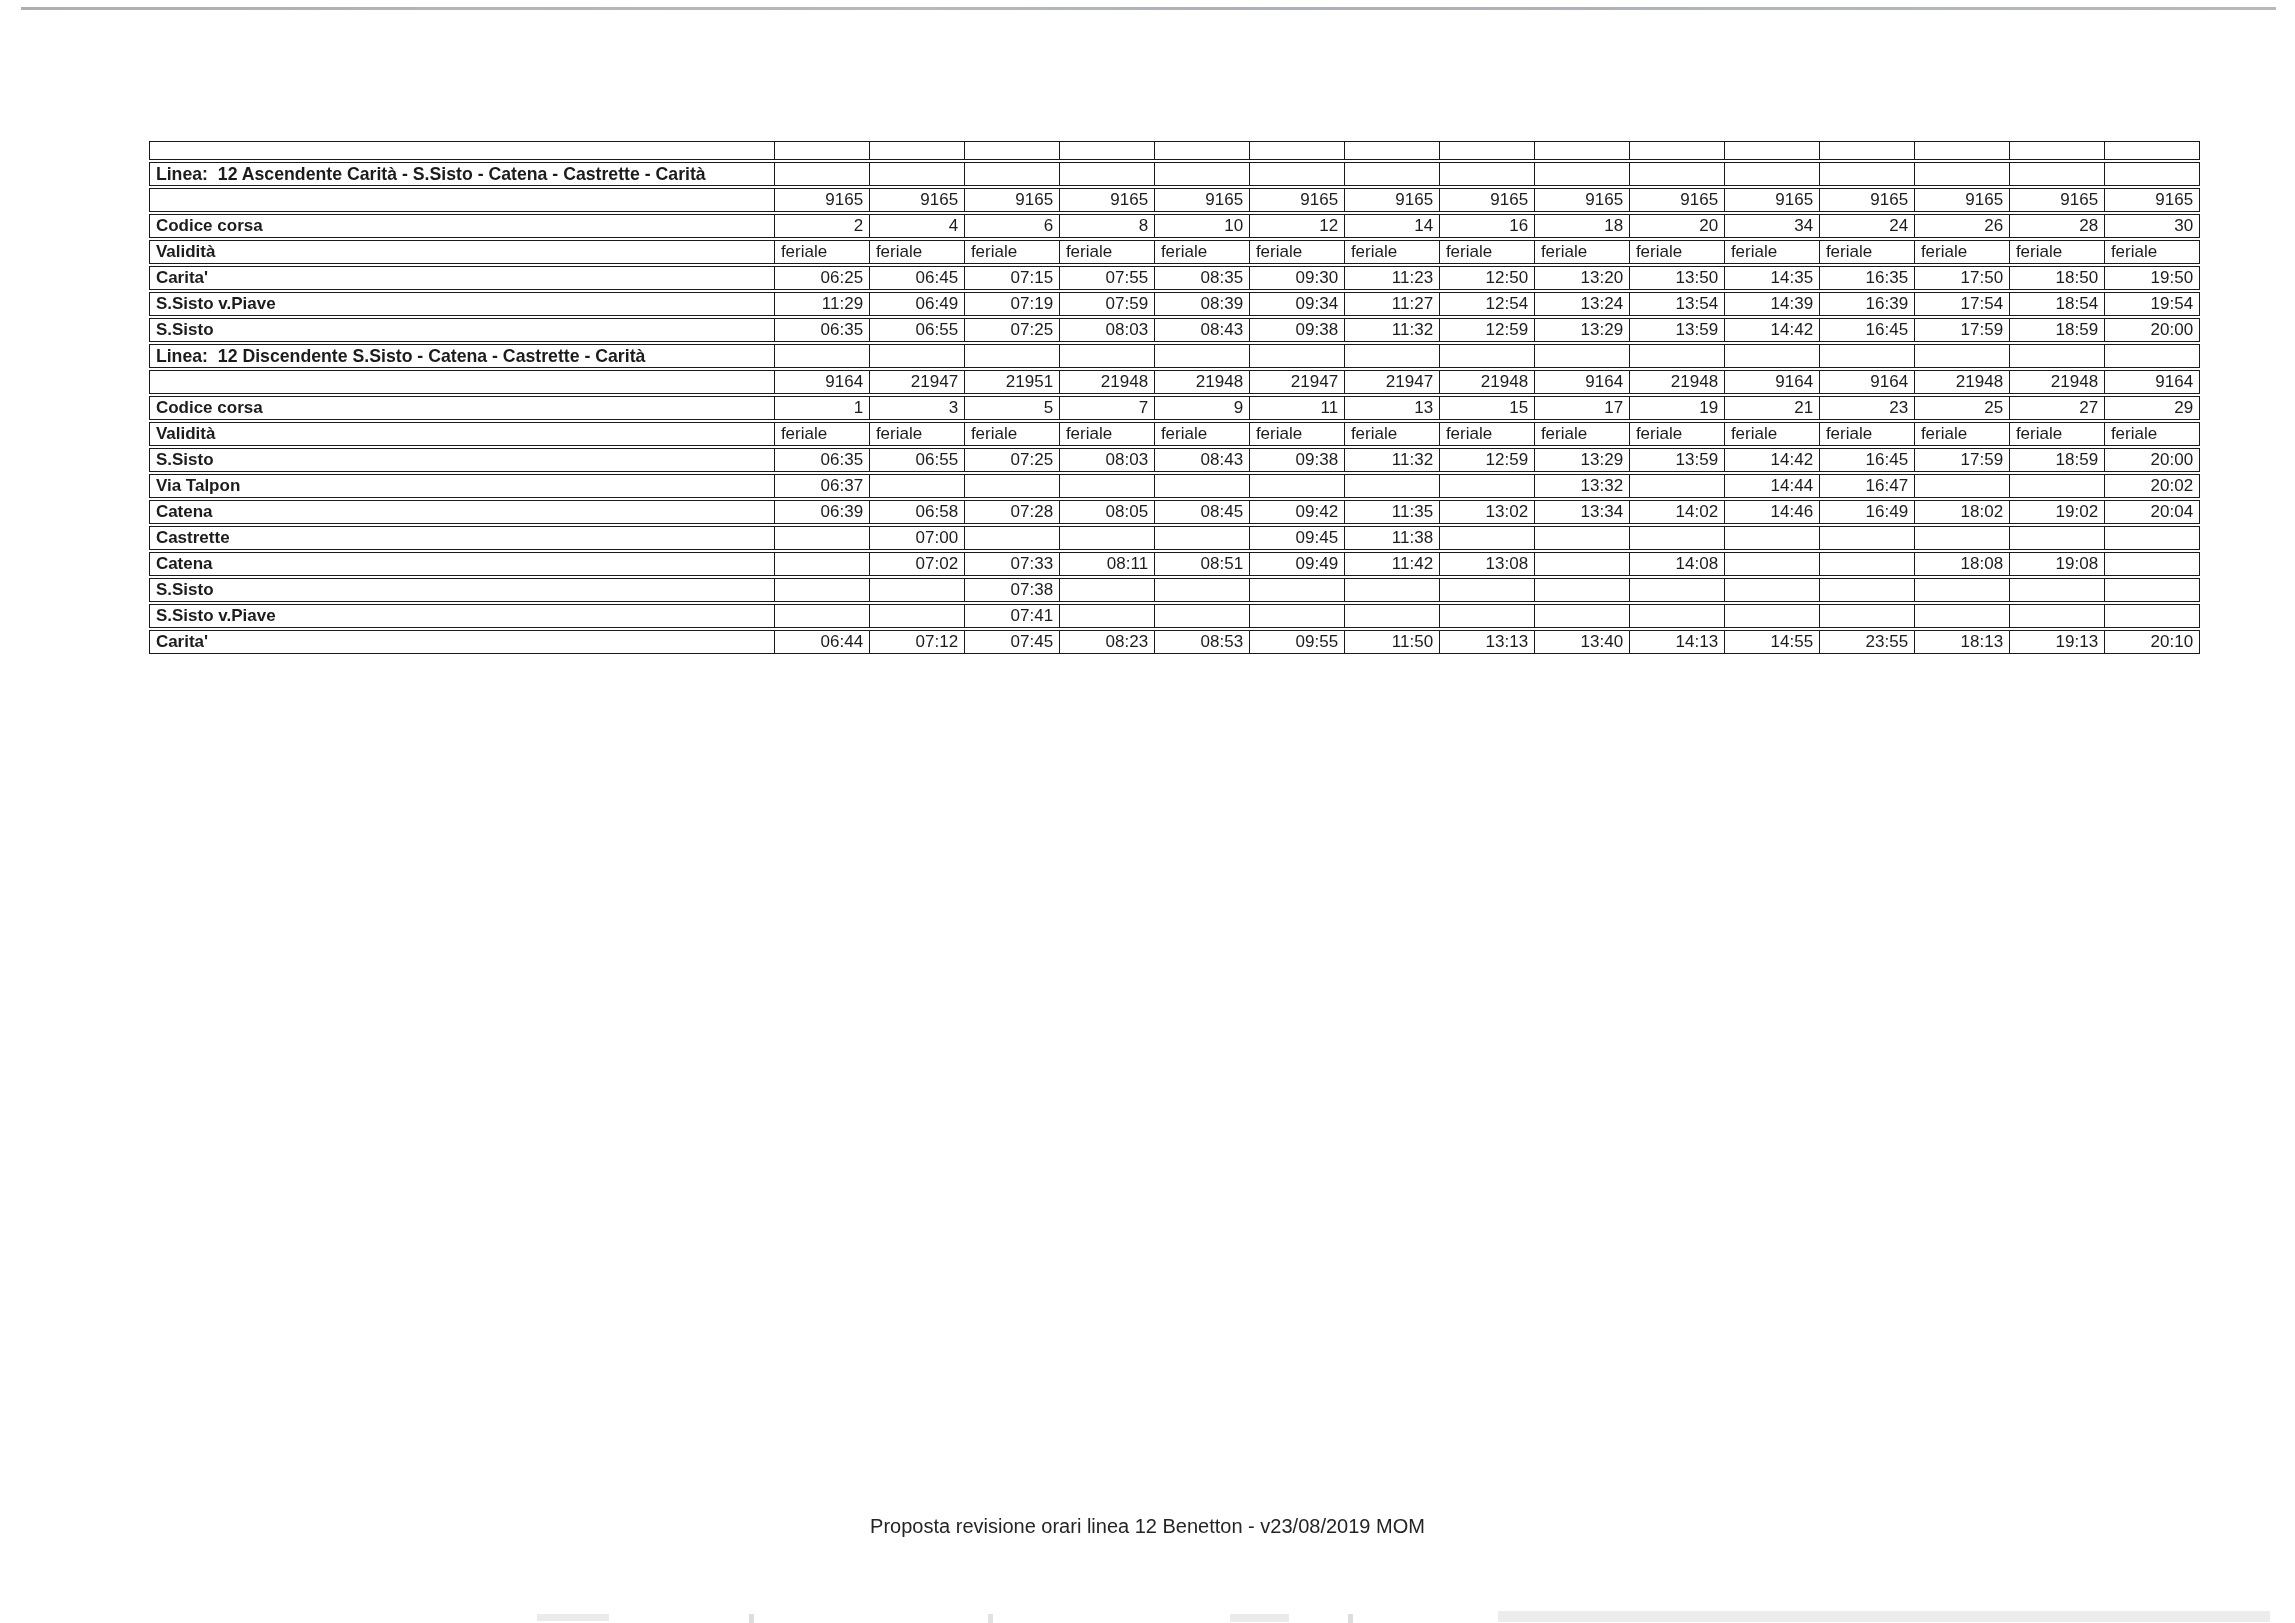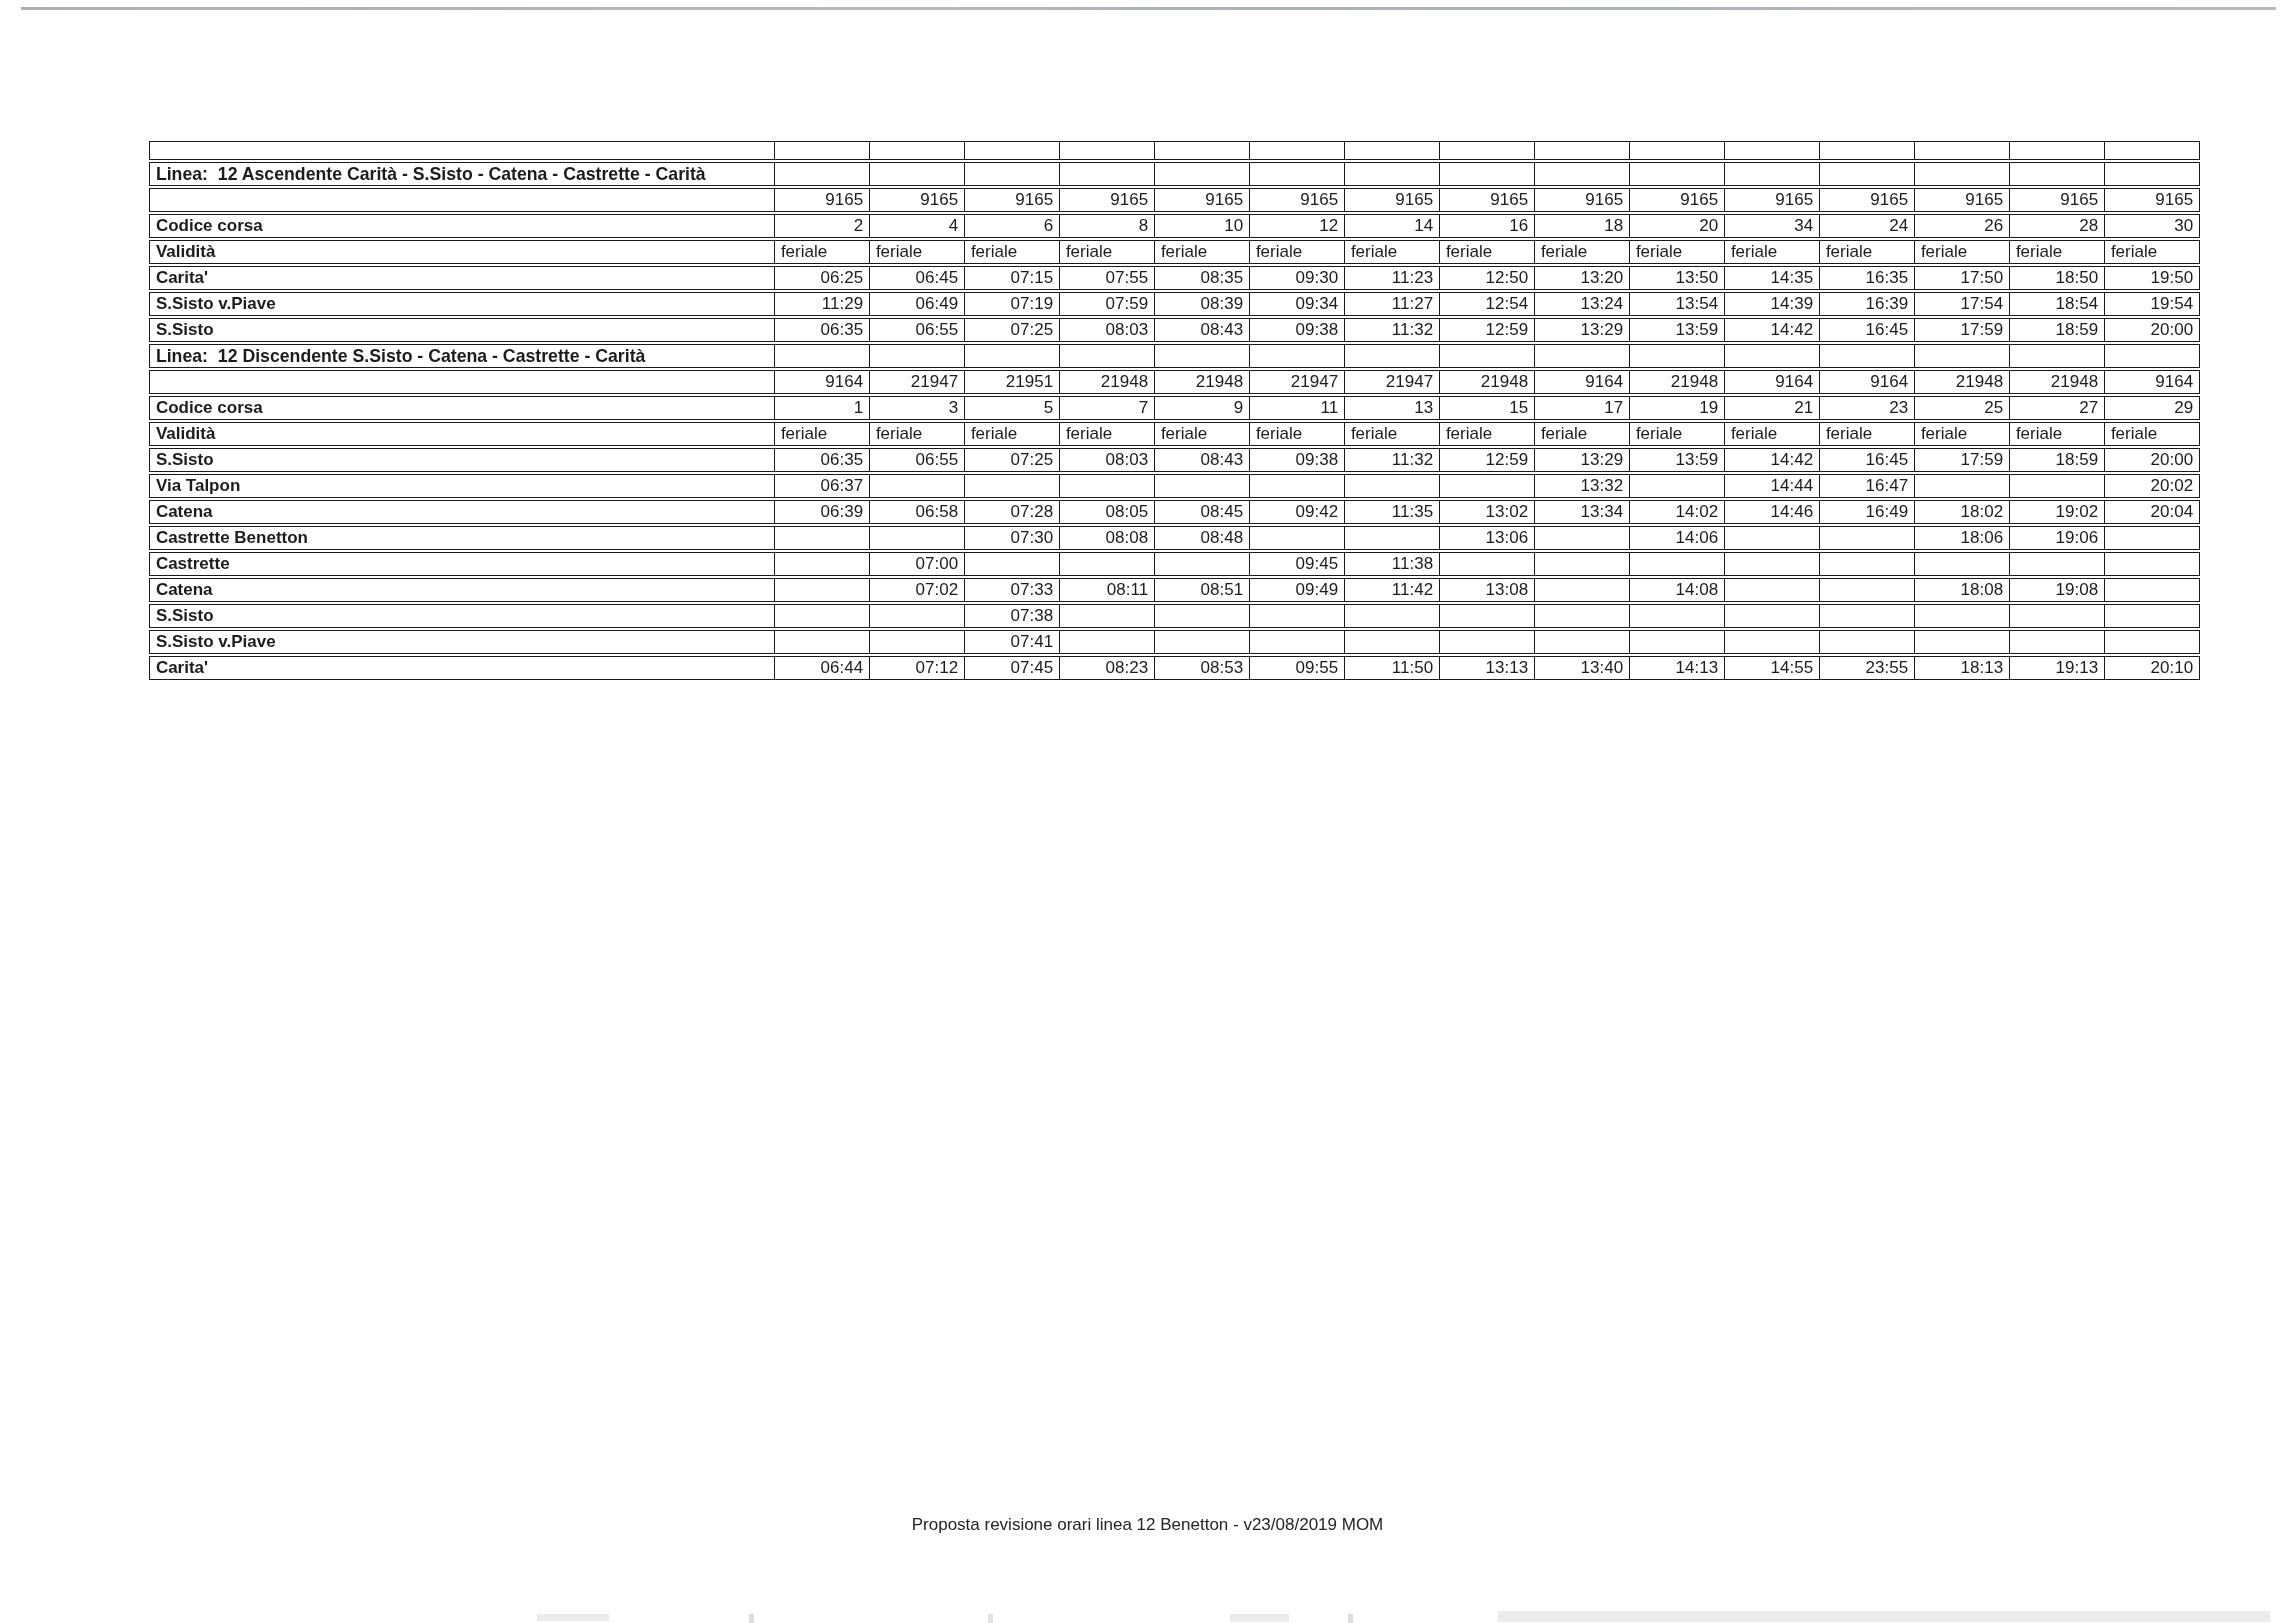--- a/index.html
+++ b/index.html
@@ -29,21 +29,21 @@
     padding:0 5.9px; overflow:hidden; white-space:nowrap;
     background:#ffffff; vertical-align:middle;
   }
   td:first-child { border-left:1.3px solid #1a1a1a;font-weight:bold; }
   tr.spacer td { height:17px; }
   td.num  { text-align:right; }
   td.left { text-align:left;margin-left:28px; }
   td.title-cell { font-weight:bold; white-space:pre; font-size:17.7px; }
   .footer {
     position:absolute; top:1515px; left:0; width:100%;
-    text-align:center; font-size:17px; color:#242424;
+    text-align:center; font-size:20px; color:#242424;
   }
 </style>
 </head>
 <body>
 
 <div class="scan-line-top"></div>
 
 <table class="timetable">
   <colgroup>
     <col class="c-label">
@@ -328,38 +328,20 @@
         <td class="num">13:02</td>
         <td class="num">13:34</td>
         <td class="num">14:02</td>
         <td class="num">14:46</td>
         <td class="num">16:49</td>
         <td class="num">18:02</td>
         <td class="num">19:02</td>
         <td class="num">20:04</td>
       </tr>
       <tr>
-        <td class="left">Castrette Benetton</td>
-        <td class="num"></td>
-        <td class="num"></td>
-        <td class="num">07:30</td>
-        <td class="num">08:08</td>
-        <td class="num">08:48</td>
-        <td class="num"></td>
-        <td class="num"></td>
-        <td class="num">13:06</td>
-        <td class="num"></td>
-        <td class="num">14:06</td>
-        <td class="num"></td>
-        <td class="num"></td>
-        <td class="num">18:06</td>
-        <td class="num">19:06</td>
-        <td class="num"></td>
-      </tr>
-      <tr>
         <td class="left">Castrette</td>
         <td class="num"></td>
         <td class="num">07:00</td>
         <td class="num"></td>
         <td class="num"></td>
         <td class="num"></td>
         <td class="num">09:45</td>
         <td class="num">11:38</td>
         <td class="num"></td>
         <td class="num"></td>

